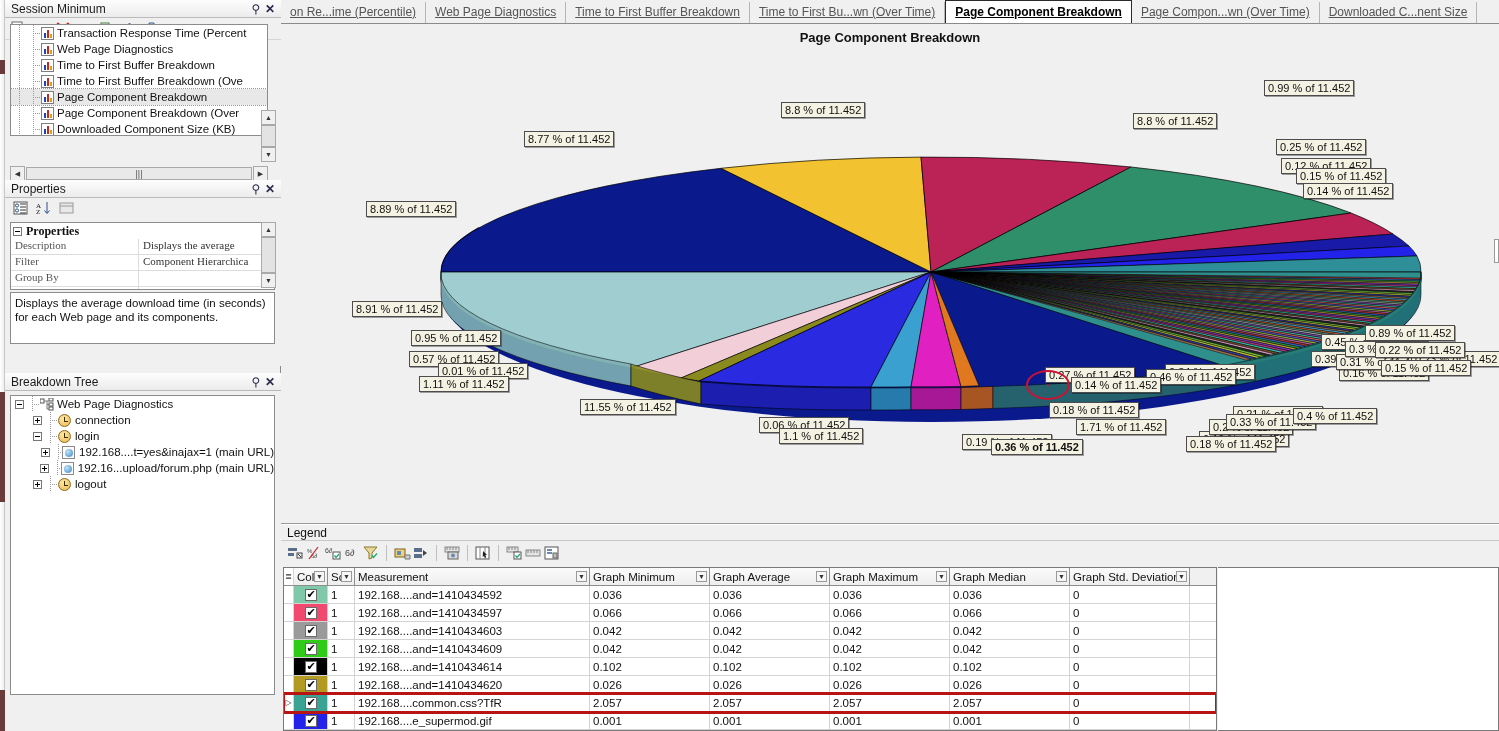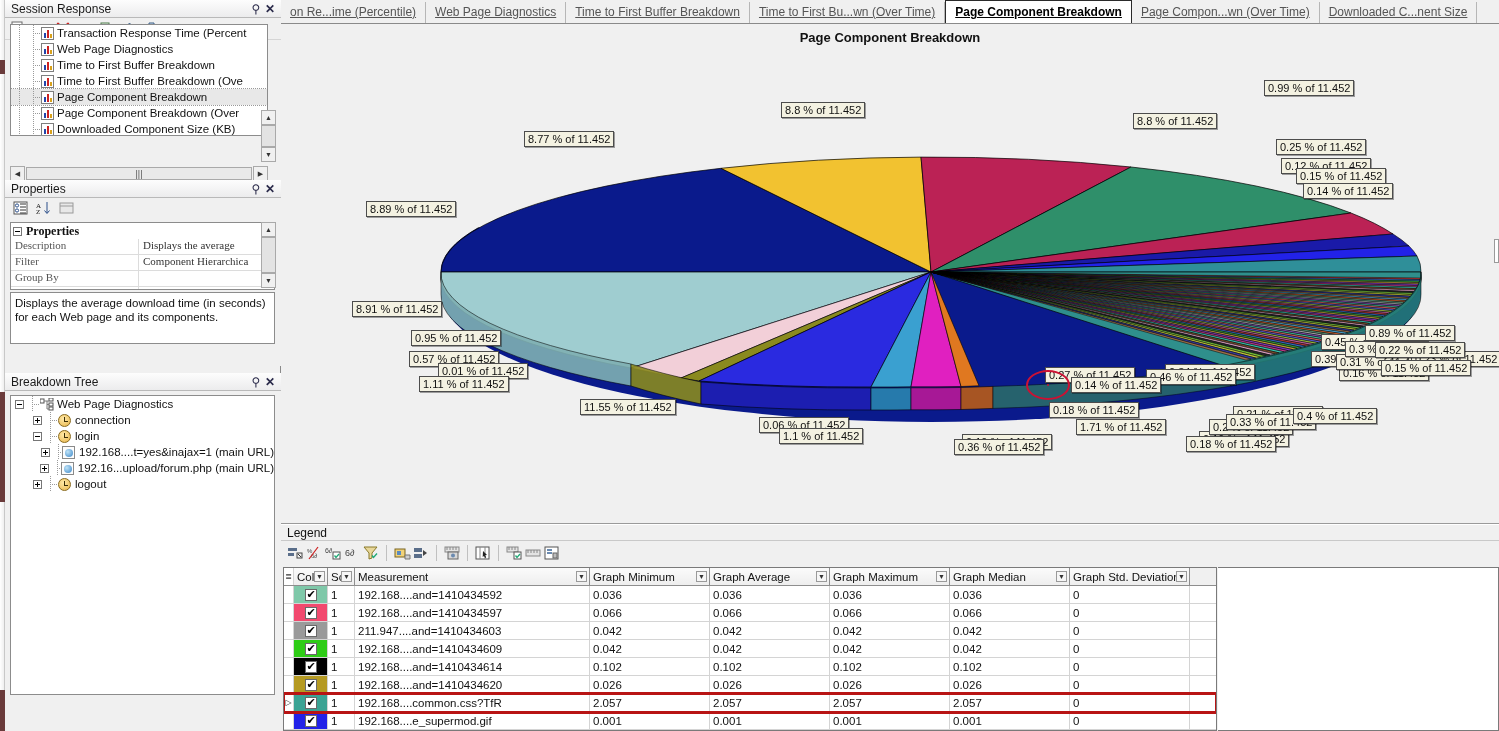--- a/index.html
+++ b/index.html
@@ -253,21 +253,21 @@
 <div id="app">
 
   <div id="left-col">
     <div id="left-edge"></div>
     <div class="darkbar" style="top:60px;height:14px;"></div>
     <div class="darkbar" style="top:392px;height:110px;"></div>
     <div class="darkbar" style="top:690px;height:41px;"></div>
 
     <div id="session-explorer">
       <div class="panel-title">
-        <span>Session Response</span>
+        <span>Session Minimum</span>
         <span class="spacer"></span>
         <span class="pin">⚲</span>
         <span class="close">✕</span>
       </div>
 
       <div id="se-toolbar">
         <div class="tb-btn">
           <svg width="16" height="15" viewBox="0 0 16 15">
               <rect x="1" y="1" width="10" height="11" fill="#fff" stroke="#6a6a6a"></rect>
               <rect x="3" y="6" width="2" height="4" fill="#2244aa"></rect>
@@ -666,21 +666,21 @@
             <div class="plabel" style="left: 130px; top: 306px;">0.95 % of 11.452</div>
             <div class="plabel" style="left: 128px; top: 327px;">0.57 % of 11.452</div>
             <div class="plabel" style="left: 157px; top: 339px;">0.01 % of 11.452</div>
             <div class="plabel" style="left: 138px; top: 352px;">1.11 % of 11.452</div>
             <div class="plabel" style="left: 299px; top: 375px;">11.55 % of 11.452</div>
             <div class="plabel" style="left: 478px; top: 393px;">0.06 % of 11.452</div>
             <div class="plabel" style="left: 795px; top: 395px;">1.71 % of 11.452</div>
             <div class="plabel" style="left: 498px; top: 404px;">1.1 % of 11.452</div>
             <div class="plabel" style="left: 681px; top: 410px;">0.19 % of 11.452</div>
             <div class="plabel" style="left: 918px; top: 407px;">0.19 % of 11.452</div>
-            <div class="plabel" style="left: 673px; top: 415px;">0.36 % of 11.452</div>
+            <div class="plabel" style="left: 710px; top: 415px; font-weight: bold;">0.36 % of 11.452</div>
             <div class="plabel" style="left: 768px; top: 378px;">0.18 % of 11.452</div>
             <div class="plabel" style="left: 928px; top: 395px;">0.2 % of 11.452</div>
             <div class="plabel" style="left: 905px; top: 412px;">0.18 % of 11.452</div>
             <div class="plabel" style="left: 884px; top: 340px;">0.34 % of 11.452</div>
             <div class="plabel" style="left: 764px; top: 343px;">0.27 % of 11.452</div>
             <div class="plabel" style="left: 865px; top: 345px;">0.46 % of 11.452</div>
             <div class="plabel" style="left: 790px; top: 353px;">0.14 % of 11.452</div>
             <div class="plabel" style="left: 952px; top: 382px;">0.21 % of 11.452</div>
             <div class="plabel" style="left: 945px; top: 390px;">0.33 % of 11.452</div>
             <div class="plabel" style="left: 1012px; top: 384px;">0.4 % of 11.452</div>
@@ -863,21 +863,21 @@
               <div class="lg-c" style="width: 120px;">0.066</div>
               <div class="lg-c" style="width: 120px;">0.066</div>
               <div class="lg-c" style="width: 120px;">0</div>
             </div>
             <div class="lg-row">
               <div class="lg-gutter"></div>
               <div class="lg-color" style="background: rgb(154, 154, 154);">
                 <span class="chk"></span>
               </div>
               <div class="lg-c" style="width: 27px;">1</div>
-              <div class="lg-c" style="width: 235px;">211.947....and=1410434603</div>
+              <div class="lg-c" style="width: 235px;">192.168....and=1410434603</div>
               <div class="lg-c" style="width: 120px;">0.042</div>
               <div class="lg-c" style="width: 120px;">0.042</div>
               <div class="lg-c" style="width: 120px;">0.042</div>
               <div class="lg-c" style="width: 120px;">0.042</div>
               <div class="lg-c" style="width: 120px;">0</div>
             </div>
             <div class="lg-row">
               <div class="lg-gutter"></div>
               <div class="lg-color" style="background: rgb(46, 204, 22);">
                 <span class="chk"></span>

